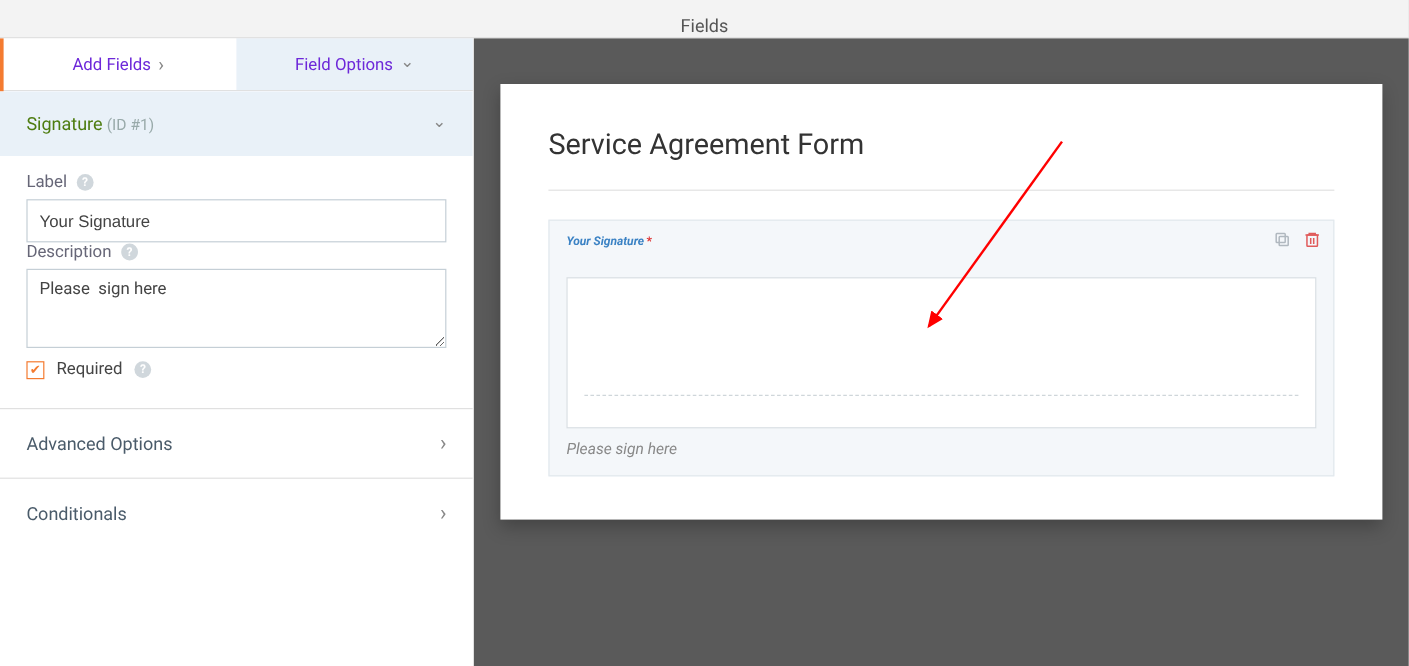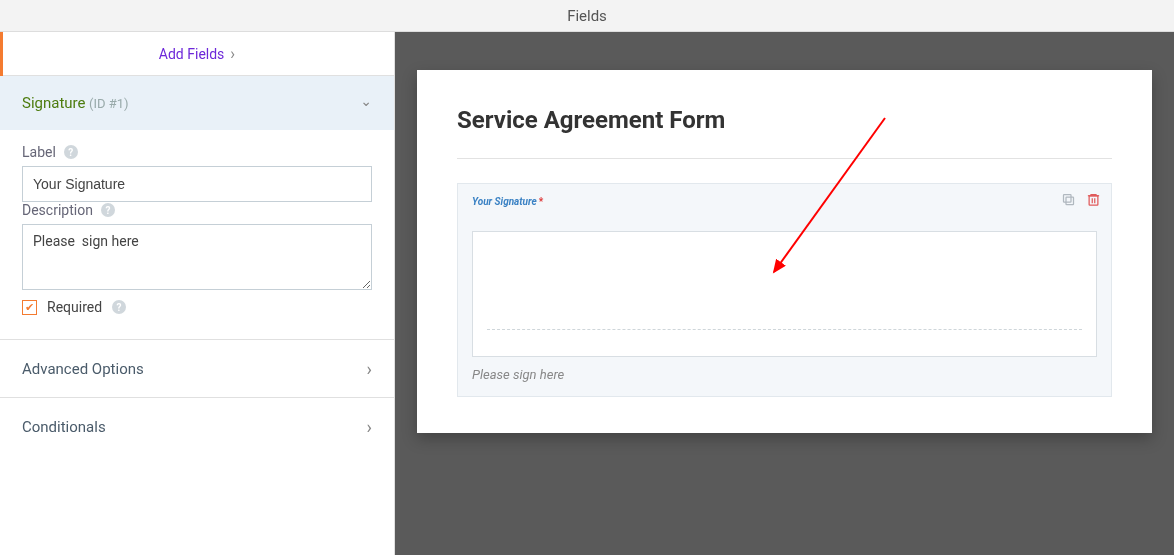--- a/index.html
+++ b/index.html
@@ -10,21 +10,21 @@
       background: #fff;
       width: 1174px;
       height: 555px;
       overflow: hidden;
     }
     .top-bar {
       height: 32px;
       background: #f3f3f3;
       border-bottom: 1px solid #ddd;
       display: flex;
-      align-items: center;
+      align-items: flex-end;
       justify-content: center;
       font-size: 15px;
       color: #555;
     }
     .main-area {
       display: flex;
       height: calc(100% - 32px);
     }
     .left-panel {
       width: 395px;
@@ -171,21 +171,21 @@
       overflow: hidden;
     }
     .form-preview {
       background: #fff;
       padding: 36px 40px 36px 40px;
       box-shadow: 0 6px 14px rgba(0,0,0,0.25);
       position: relative;
     }
     .form-title {
       font-size: 24px;
-      font-weight: bold;
+      font-weight: normal;
       color: #333;
       margin-bottom: 24px;
     }
     .title-divider {
       border: none;
       border-top: 1px solid #e2e2e2;
       margin-bottom: 24px;
     }
     .sig-field-wrap {
       background: #f4f7fa;
@@ -254,20 +254,24 @@
 </div>
 
 <div class="main-area">
 
   <div class="left-panel">
     <div class="accent-bar"></div>
     <div class="tabs">
       <div class="tab inactive">
         <span>Add Fields</span>
         <span class="chevron-right"></span>
+      </div>
+      <div class="tab active">
+        <span>Field Options</span>
+        <span class="chevron-down"></span>
       </div>
     </div>
 
     <div class="scroll-content">
       <div class="section-header">
         <div>
           <span class="section-title">Signature</span>
           <span class="section-id">(ID #1)</span>
         </div>
         <span class="chevron-down"></span>

